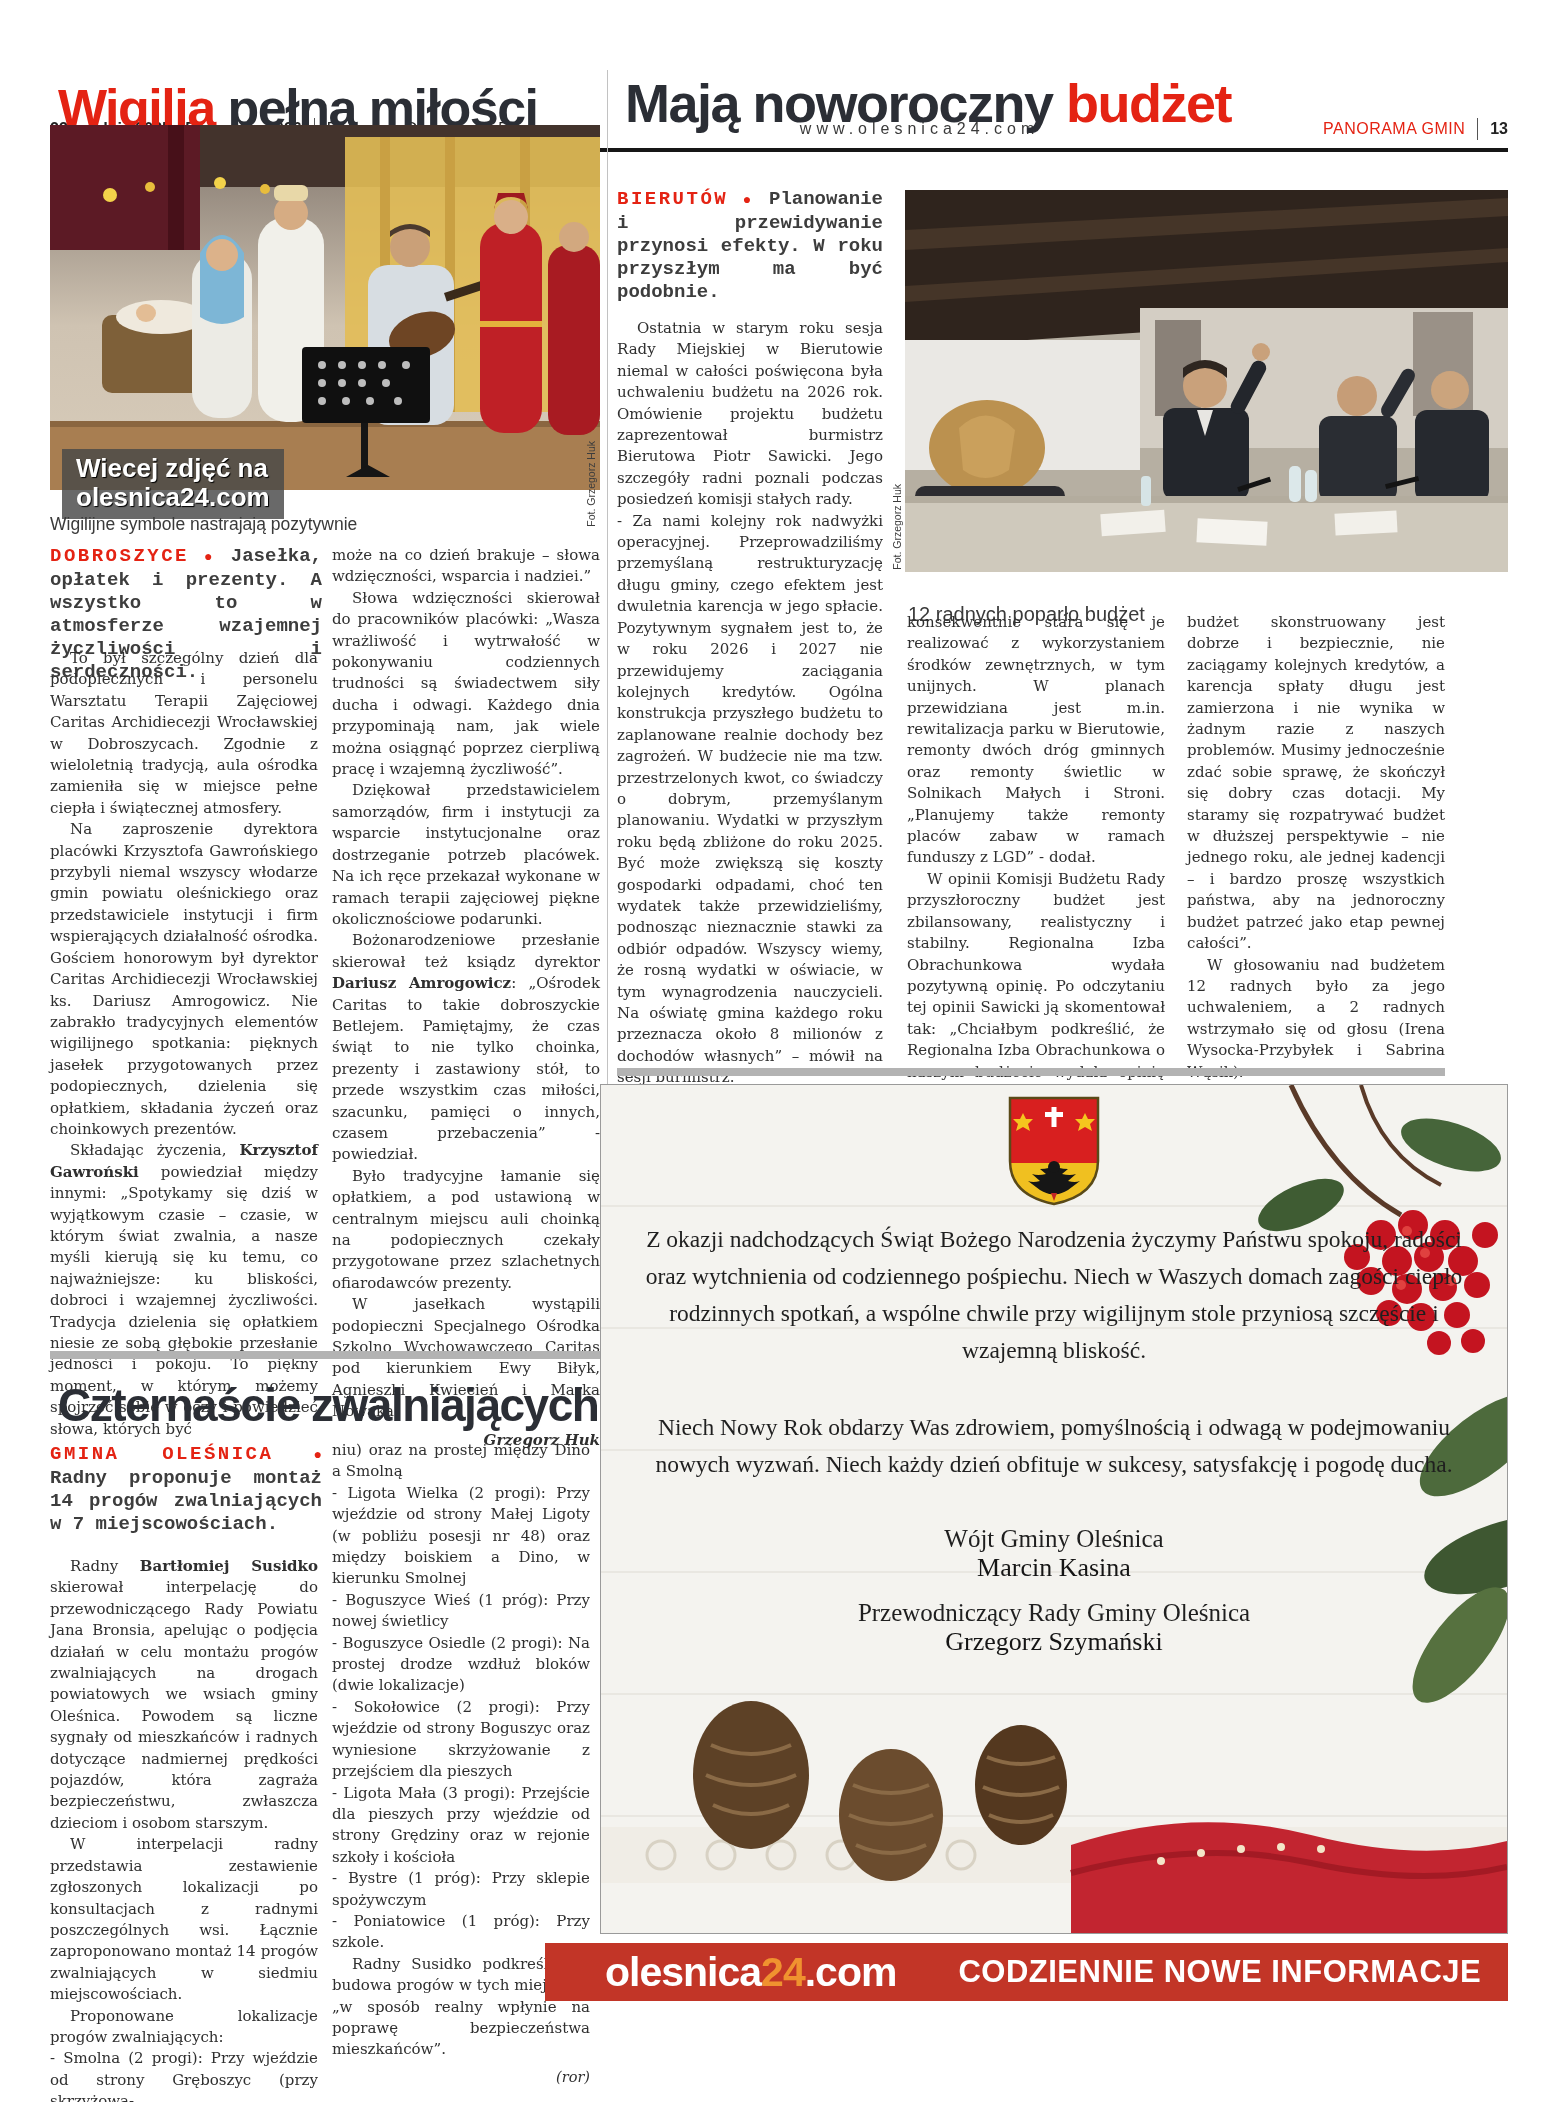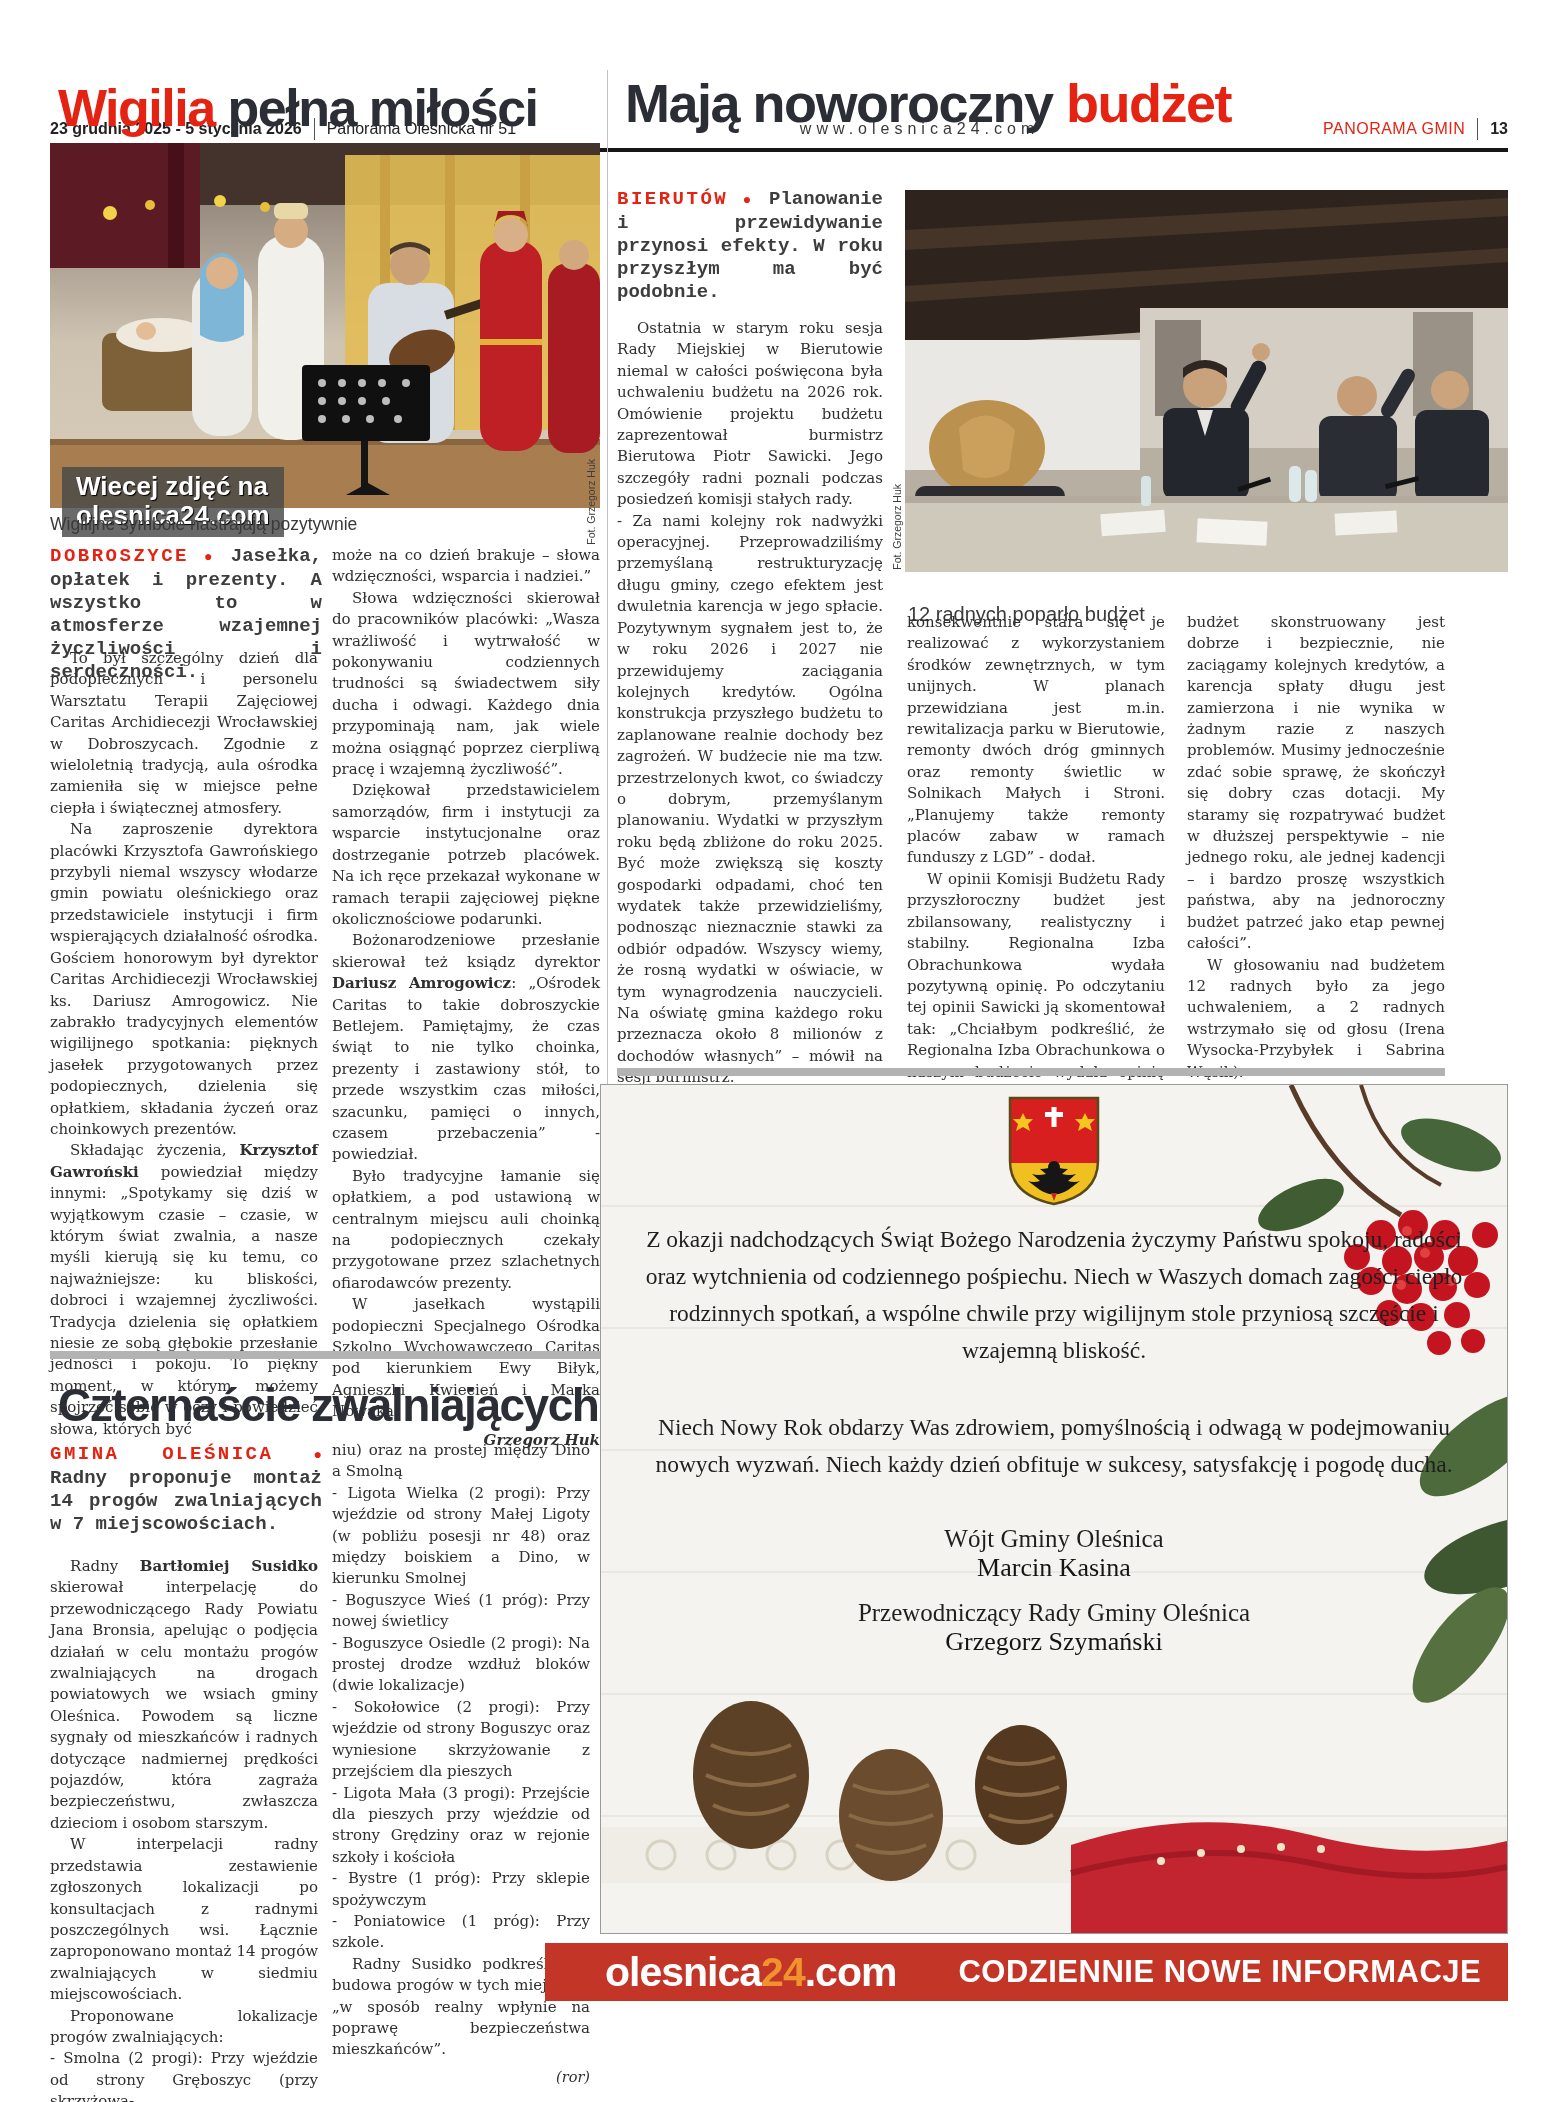--- a/index.html
+++ b/index.html
@@ -17,21 +17,21 @@
   
   .h1{position:absolute;margin:8px;font-family:"Liberation Sans",sans-serif;font-weight:700;
       color:#2b2e35;letter-spacing:-1.5px;white-space:nowrap}
   .h1 .red{color:#e42313}
   .h1-left{left:50px;top:70px;font-size:52px}
   .h1-right{left:617px;top:64px;font-size:54px}
   .h1-progi{left:50px;top:1370px;font-size:46px}
   
   .photo{position:absolute;overflow:visible;margin:0}
   .photo svg{display:block}
-  .photo-left{left:50px;top:143px;width:550px;height:408px}
+  .photo-left{left:50px;top:125px;width:550px;height:408px}
   .photo-right{left:905px;top:190px;width:603px;height:382px}
   .photo-overlay{position:absolute;left:12px;bottom:14px;background:rgba(72,72,72,.82);
       color:#fff;font-family:"Liberation Sans",sans-serif;font-weight:700;font-size:26px;
       line-height:29px;padding:5px 14px 7px;text-shadow:1px 1px 1px #000}
   .vcred{position:absolute;writing-mode:vertical-rl;transform:rotate(180deg);
       font-family:"Liberation Sans",sans-serif;font-size:10.5px;color:#3d3d3d;white-space:nowrap}
   .vcred-left-photo{right:3px;bottom:6px}
   .vcred-right-photo{left:-14px;bottom:2px}
   .caption{position:absolute;font-family:"Liberation Sans",sans-serif;color:#3a3a3a}
   .cap-left{left:50px;top:514px;width:550px;font-size:17.5px}

